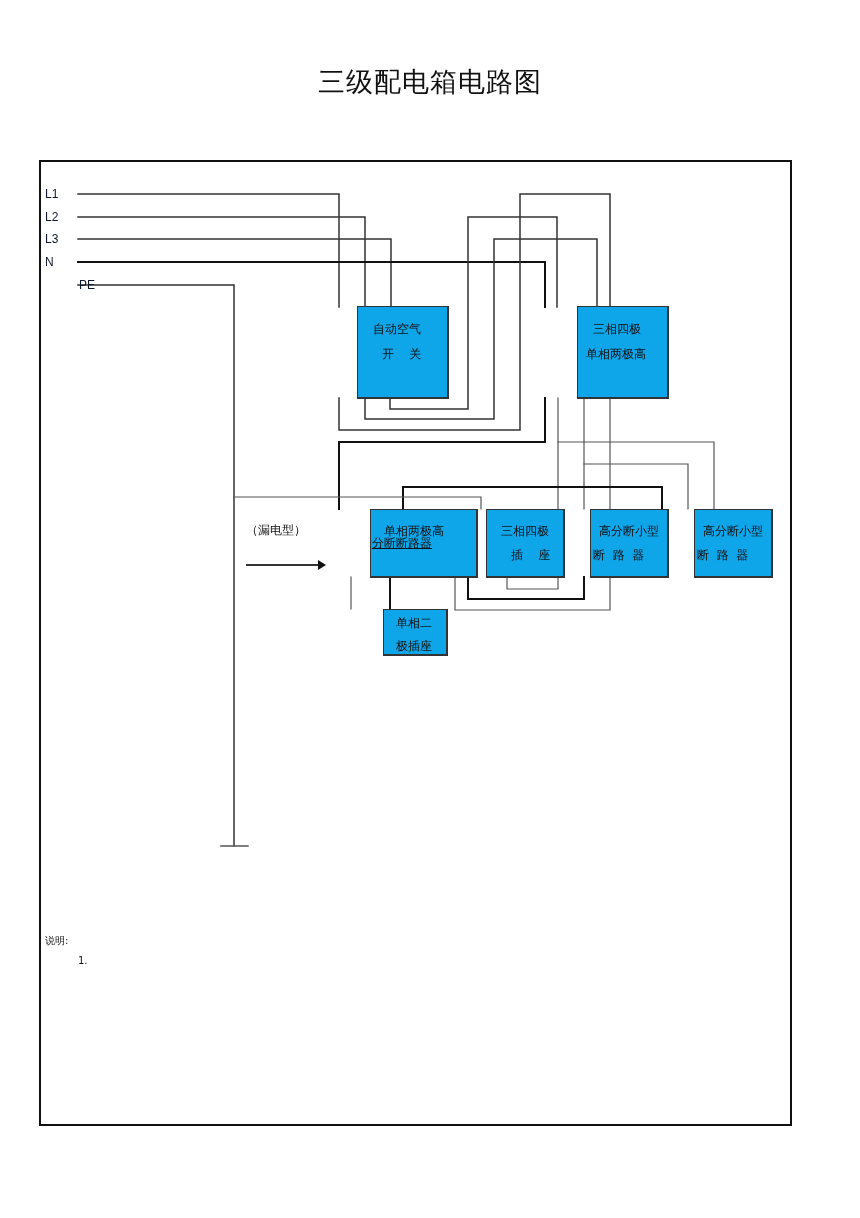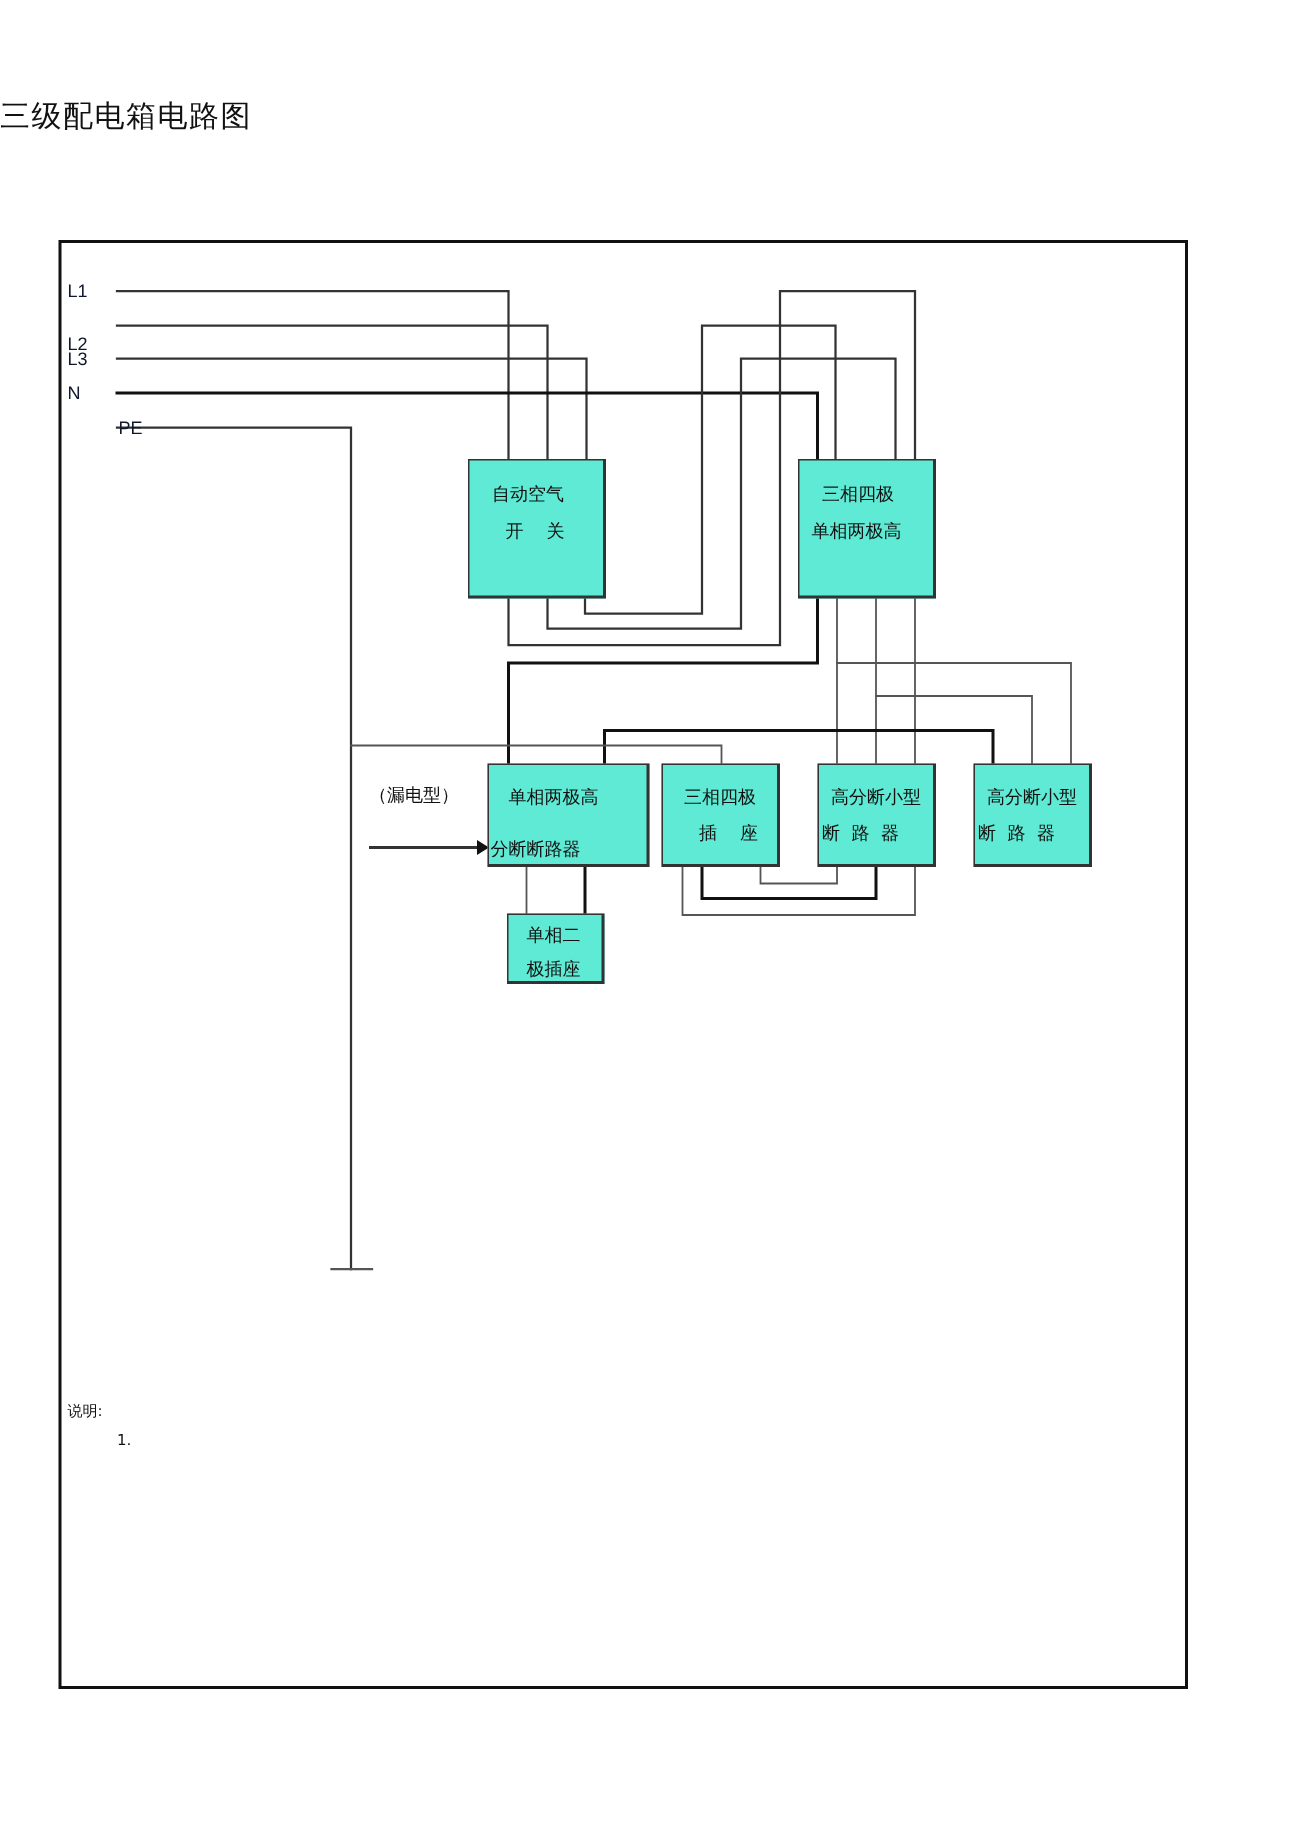--- a/index.html
+++ b/index.html
@@ -1,24 +1,24 @@
 <!DOCTYPE html>
 <html><head>
   <meta charset="utf-8">
   <style>
     html, body { margin: 0; padding: 0; background: #ffffff; }
     body { width: 860px; height: 1218px; position: relative; overflow: hidden;
       font-family: "DejaVu Sans", "Liberation Sans", sans-serif; color: #111; }
-    .title { position: absolute; top: 64px; left: 0; width: 860px; 
-      font-size: 20px; letter-spacing: 1px; color: #111; }
+    .title { position: absolute; top: 64px; left: 0; width: 860px; text-align: center;
+      font-size: 27px; letter-spacing: 1px; color: #111; }
     .frame { position: absolute; left: 39px; top: 160px; width: 753px; height: 966px;
       border: 2px solid #111; box-sizing: border-box; }
     svg.diagram { position: absolute; left: 0; top: 0; }
     .lbl { position: absolute; font-size: 12px; color: #0f172a; font-family: "Liberation Sans", "DejaVu Sans", sans-serif; }
-    .box { position: absolute; border: 1.5px solid #333; border-right-width: 2px; border-bottom-width: 2px; background: #5eead4; box-sizing: border-box; }
+    .box { position: absolute; border: 1.5px solid #333; border-right-width: 2px; border-bottom-width: 2px; background: #0ea5e9; box-sizing: border-box; margin-left: 45px; }
     .box-text { position: absolute; font-size: 12px; color: #111; white-space: pre; line-height: 12px; }
     .note { position: absolute; font-size: 10px; color: #111; }
   </style>
 </head>
 <body>
 
 <div class="title">三级配电箱电路图</div>
 
 <div class="frame"></div>
 
@@ -51,38 +51,38 @@
     <path d="M351 577 V609" stroke="#555" stroke-width="1.2"></path>
     <path d="M390 577 V609" stroke="#111" stroke-width="2"></path>
 
     <path d="M507 577 V589 H558 V577" stroke="#555" stroke-width="1.2"></path>
     <path d="M468 577 V599 H584 V577" stroke="#111" stroke-width="2"></path>
     <path d="M455 577 V610 H610 V577" stroke="#555" stroke-width="1.2"></path>
   </g>
 </svg>
 
 <div class="lbl" style="left:45px;top:187px;">L1</div>
-<div class="lbl" style="left:45px;top:222px;">L2</div>
+<div class="lbl" style="left:45px;top:210px;">L2</div>
 <div class="lbl" style="left:45px;top:232px;">L3</div>
 <div class="lbl" style="left:45px;top:255px;">N</div>
 <div class="lbl" style="left:45px;top:278px;margin-left:34px;">PE</div>
 
 <div class="box" style="left:312px;top:306px;width:92px;height:93px;">
   <div class="box-text" style="left:15px;top:16px;">自动空气</div>
   <div class="box-text" style="left:24px;top:41px;">开    关</div>
 </div>
 
 <div class="box" style="left:532px;top:306px;width:92px;height:93px;">
   <div class="box-text" style="left:15px;top:16px;">三相四极</div>
   <div class="box-text" style="left:8px;top:41px;">单相两极高</div>
 </div>
 
 <div class="box" style="left:325px;top:509px;width:108px;height:69px;">
   <div class="box-text" style="left:13px;top:15px;">单相两极高</div>
-  <div class="box-text" style="left:1px;top:50px;">分断断路器</div>
+  <div class="box-text" style="left:1px;top:27px;text-decoration:underline;">分断断路器</div>
 </div>
 
 <div class="box" style="left:441px;top:509px;width:79px;height:69px;">
   <div class="box-text" style="left:14px;top:15px;">三相四极</div>
   <div class="box-text" style="left:24px;top:39px;">插    座</div>
 </div>
 
 <div class="box" style="left:545px;top:509px;width:79px;height:69px;">
   <div class="box-text" style="left:8px;top:15px;">高分断小型</div>
   <div class="box-text" style="left:2px;top:39px;">断  路  器</div>

